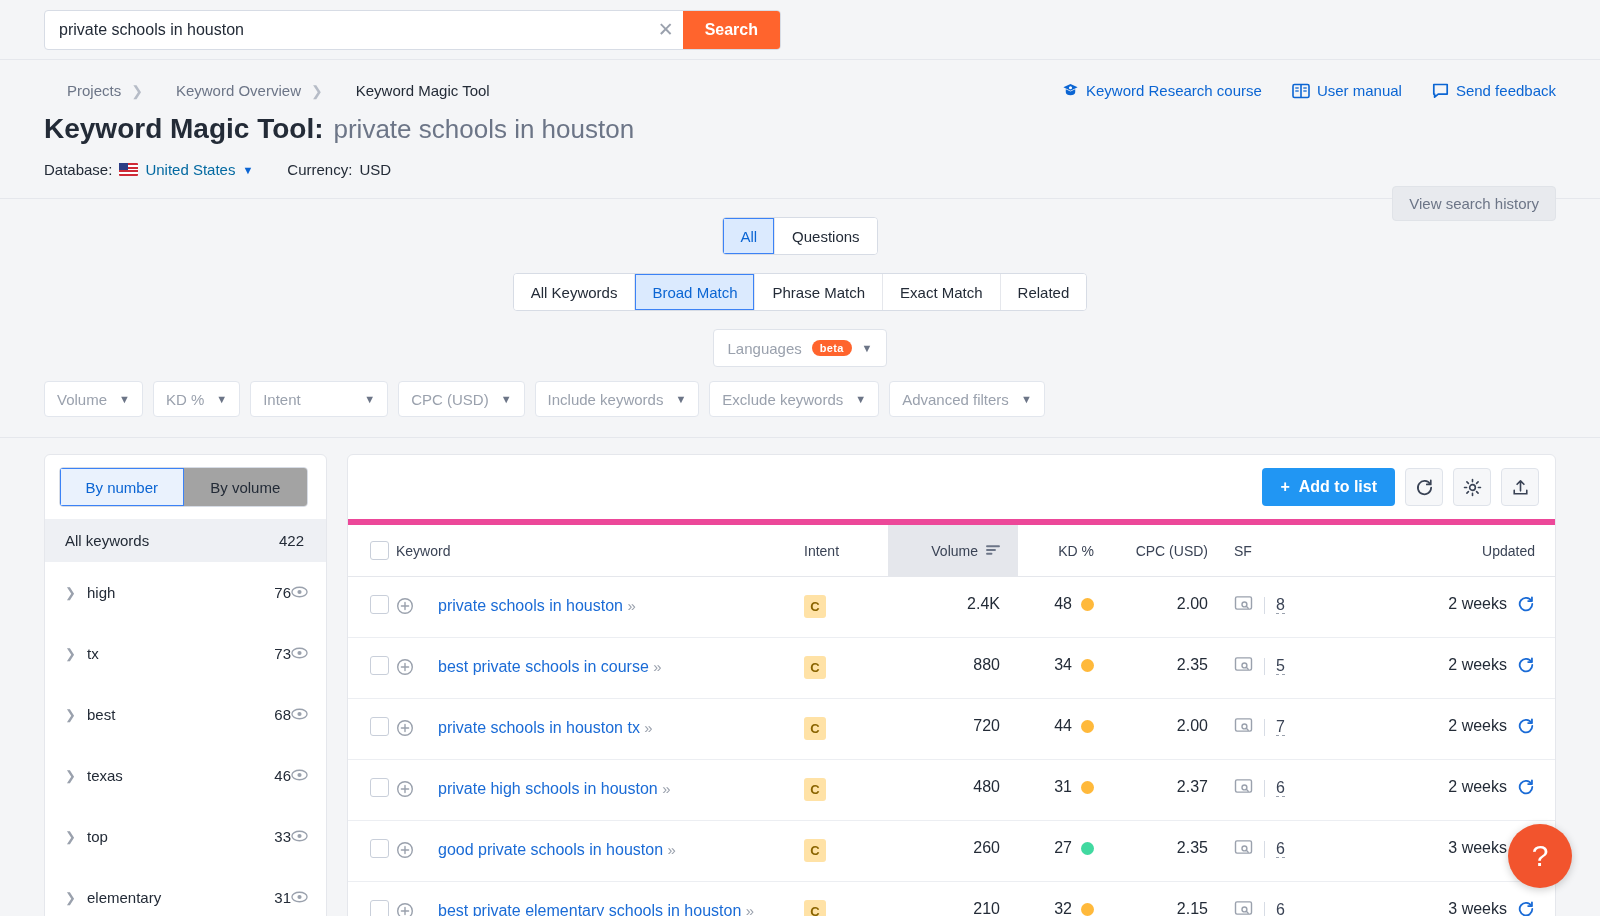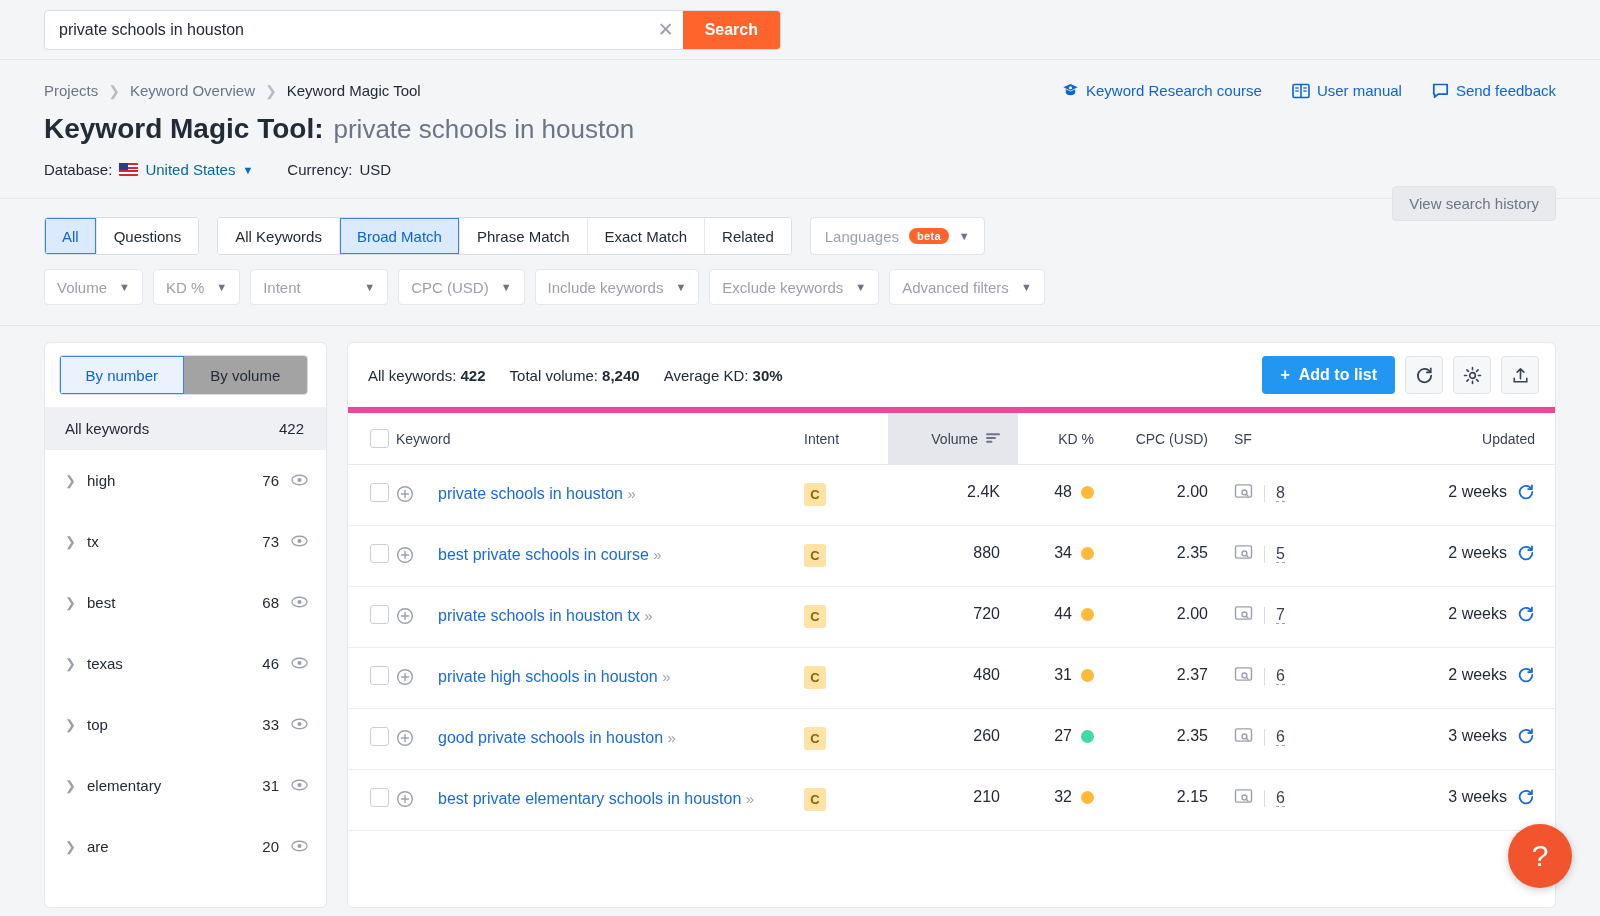--- a/index.html
+++ b/index.html
@@ -67,21 +67,21 @@
     padding: 22px 44px 20px 44px;
     border-bottom: 1px solid #e5e7ec;
     position: relative;
   }
   .breadcrumb {
     display: flex; align-items: center;
     font-size: 15px;
     gap: 10px;
     color: #6c7587;
   }
-  .breadcrumb .crumb { color: #6c7587; cursor: pointer; }
+  .breadcrumb .crumb { color: #6c7587; cursor: pointer; margin-left: 23px; }
   .breadcrumb .crumb.current { color: #232b37; cursor: default; }
   .breadcrumb .sep { color: #b6bcc7; font-size: 14px; }
 
   .header-links {
     position: absolute;
     right: 44px; top: 22px;
     display: flex; align-items: center;
     gap: 30px;
     font-size: 15px;
   }
@@ -133,21 +133,21 @@
     width: 9px; height: 7px; background: #2c3d85;
   }
   .caret { color: #0b65d3; font-size: 11px; }
 
   
   .filters {
     padding: 18px 44px 20px 44px;
     background: #f4f5f7;
     border-bottom: 1px solid #e5e7ec;
   }
-  .tab-row { display: flex; align-items: center; gap: 18px; }
+  .tab-row { display: flex; align-items: center; gap: 18px; flex-direction: column; }
   .seg {
     display: flex;
     background: #fff;
     border: 1px solid #d7dce5;
     border-radius: 4px;
     overflow: hidden;
     height: 38px;
   }
   .seg .seg-item {
     display: flex; align-items: center;
@@ -250,21 +250,21 @@
   .side-item {
     display: flex; align-items: center;
     padding: 0 18px 0 20px;
     height: 61px;
     font-size: 15px;
     cursor: pointer;
     border-bottom: 1px solid transparent;
   }
   .side-item .arrow { color: #9aa1ad; font-size: 13px; width: 22px; }
   .side-item .lbl { flex: 1; color: #232b37; }
-  .side-item .cnt { color: #232b37; margin-right: 12px; }
+  .side-item .cnt { color: #232b37; }
   .eye { color: #9aa1ad; display: flex; }
 
   
   .results {
     flex: 1;
     background: #fff;
     border: 1px solid #e5e7ec;
     border-radius: 6px;
     overflow: hidden;
     display: flex; flex-direction: column;
@@ -603,34 +603,20 @@
               <ellipse cx="9" cy="6" rx="8" ry="5" fill="none" stroke="#9aa1ad" stroke-width="1.4"></ellipse>
               <circle cx="9" cy="6" r="2.2" fill="#9aa1ad"></circle>
             </svg>
           </span>
       </div>
     </div>
   </div>
 
   <div class="results">
     <div class="res-top">
-      <div class="stats">
-        <span>
-          <span>All keywords:</span>
-          <b>422</b>
-        </span>
-        <span>
-          <span>Total volume:</span>
-          <b>8,240</b>
-        </span>
-        <span>
-          <span>Average KD:</span>
-          <b>30%</b>
-        </span>
-      </div>
 
       <div class="res-actions">
         <button class="add-btn">
           <span>+</span>
           <span>Add to list</span>
         </button>
         <div class="icon-btn">
           <svg width="19" height="19" viewBox="0 0 20 20">
               <path d="M16 6.5A7 7 0 1 0 17 10" fill="none" stroke="#3a4355" stroke-width="1.8" stroke-linecap="round"></path>
               <path d="M16.6 2.6v4.2h-4.2" fill="none" stroke="#3a4355" stroke-width="1.8" stroke-linecap="round" stroke-linejoin="round"></path>

